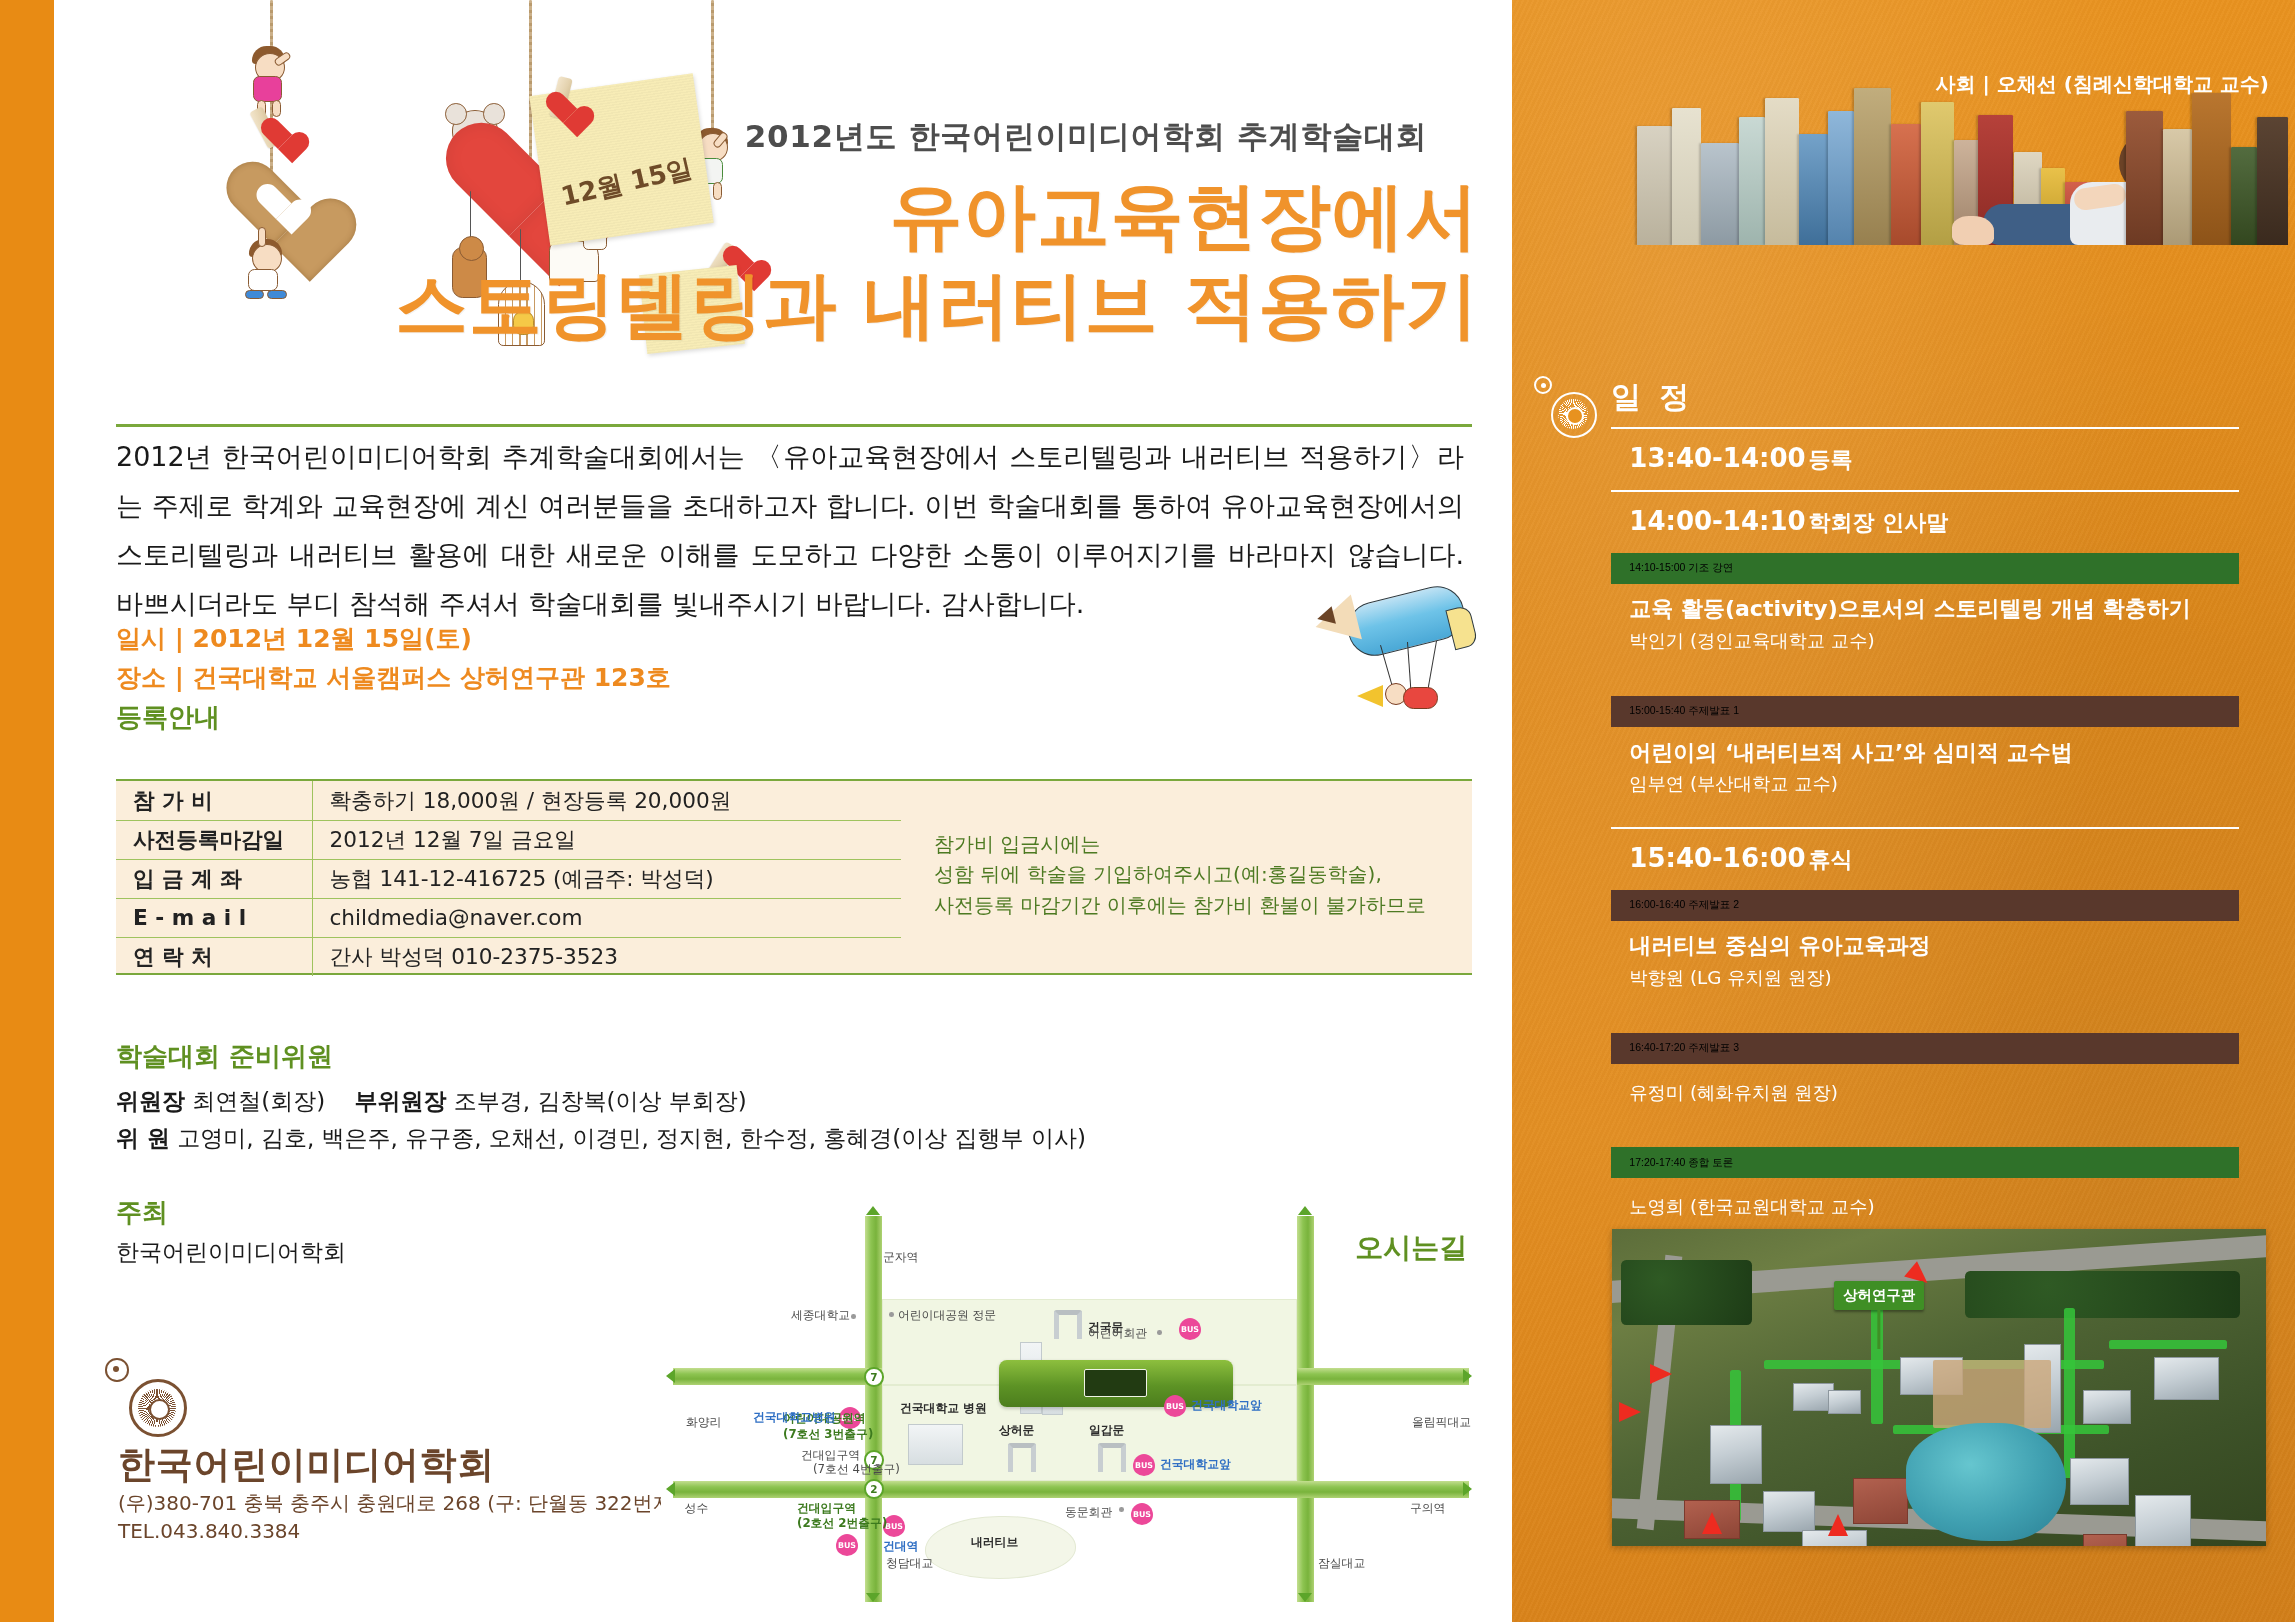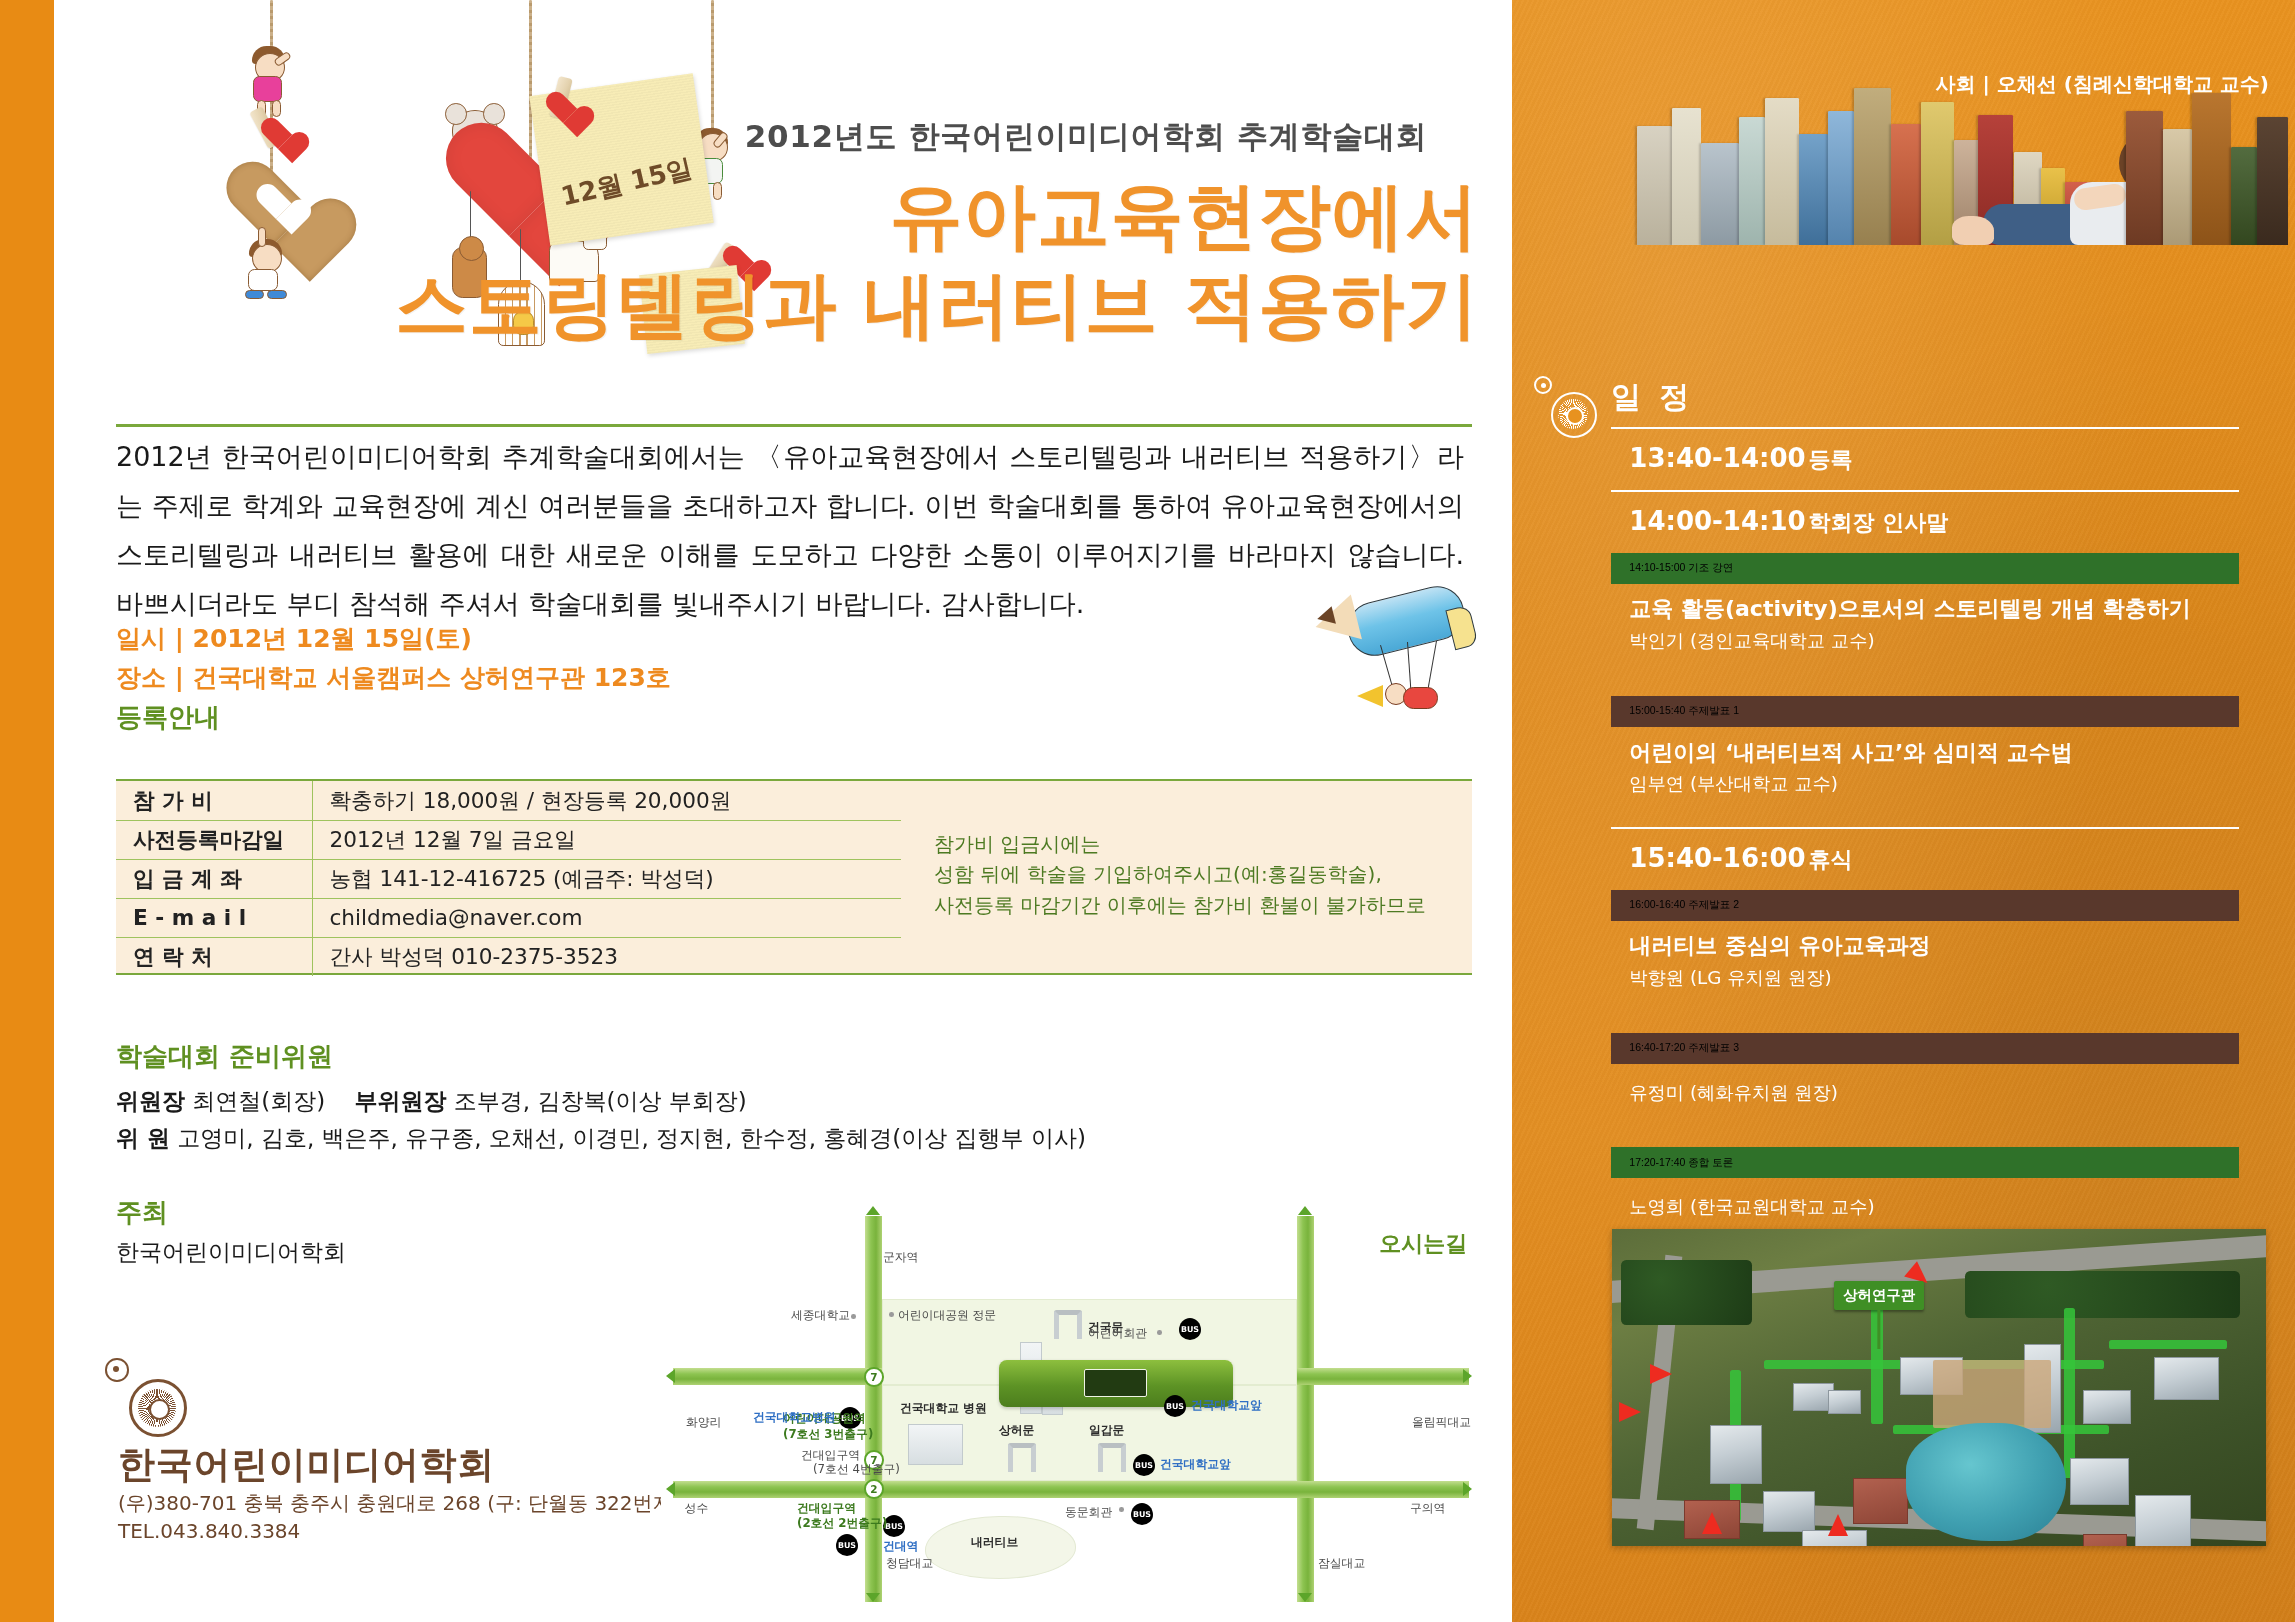--- a/index.html
+++ b/index.html
@@ -329,21 +329,21 @@
   }
   .map-lbl{
     position:absolute; font-size:11.8px; color:#4a4a4a; white-space:nowrap;
     font-family:"DejaVu Sans", sans-serif;
   }
   .map-lbl.green{ color:#3c7a1e; font-weight:bold; }
   .map-lbl.blue { color:#2f6fc4; font-weight:bold; }
   .map-lbl.dark { color:#2b2b2b; font-weight:bold; }
   .bus-pin{
     position:absolute; width:22px;height:22px;border-radius:50% 50% 50% 50%/55% 55% 45% 45%;
-    background:#000000; color:#fff; font-size:7.9px; font-weight:bold;
+    background:#ec4899; color:#fff; font-size:7.9px; font-weight:bold;
     display:flex;align-items:center;justify-content:center;
     font-family:"DejaVu Sans", sans-serif;
   }
   .line-pin{
     position:absolute; width:19.6px;height:19.6px;border-radius:50%;
     background:#ffffff; border:2px solid #5ca52a; color:#3c7a1e;
     font-size:10.5px; font-weight:bold;
     display:flex;align-items:center;justify-content:center;
     font-family:"DejaVu Sans", sans-serif;
   }
@@ -358,21 +358,21 @@
   .arrow-d{ border-left:7.2px solid transparent;border-right:7.2px solid transparent;border-top:9.8px solid #5ca52a; }
   .arrow-l{ border-top:7.2px solid transparent;border-bottom:7.2px solid transparent;border-right:9.8px solid #5ca52a; }
   .arrow-r{ border-top:7.2px solid transparent;border-bottom:7.2px solid transparent;border-left:9.8px solid #5ca52a; }
   .bldg{ position:absolute; background:linear-gradient(180deg,#f2f5f6 0%,#d7dee1 100%); border:0.7px solid #c2cacd; }
   .starcity{
     position:absolute; width:151px;height:63px;
     border-radius:50% 48% 52% 50%/55% 50% 50% 45%;
     background:#f3f6e8; border:0.7px solid #e3e9d3;
   }
   .map-title{
-    position:absolute; right:11.8px; top:22px; font-size:22px; font-weight:bold;
+    position:absolute; right:11.8px; top:22px; font-size:28px; font-weight:bold;
     color:#5f9021; font-family:"DejaVu Sans", sans-serif;
   }
 
   
   .moderator{
     position:absolute; right:26px; top:71px;
     color:#ffffff; font-size:20px; font-weight:bold;
     font-family:"DejaVu Sans", sans-serif; white-space:nowrap;
   }
   .books-photo{

